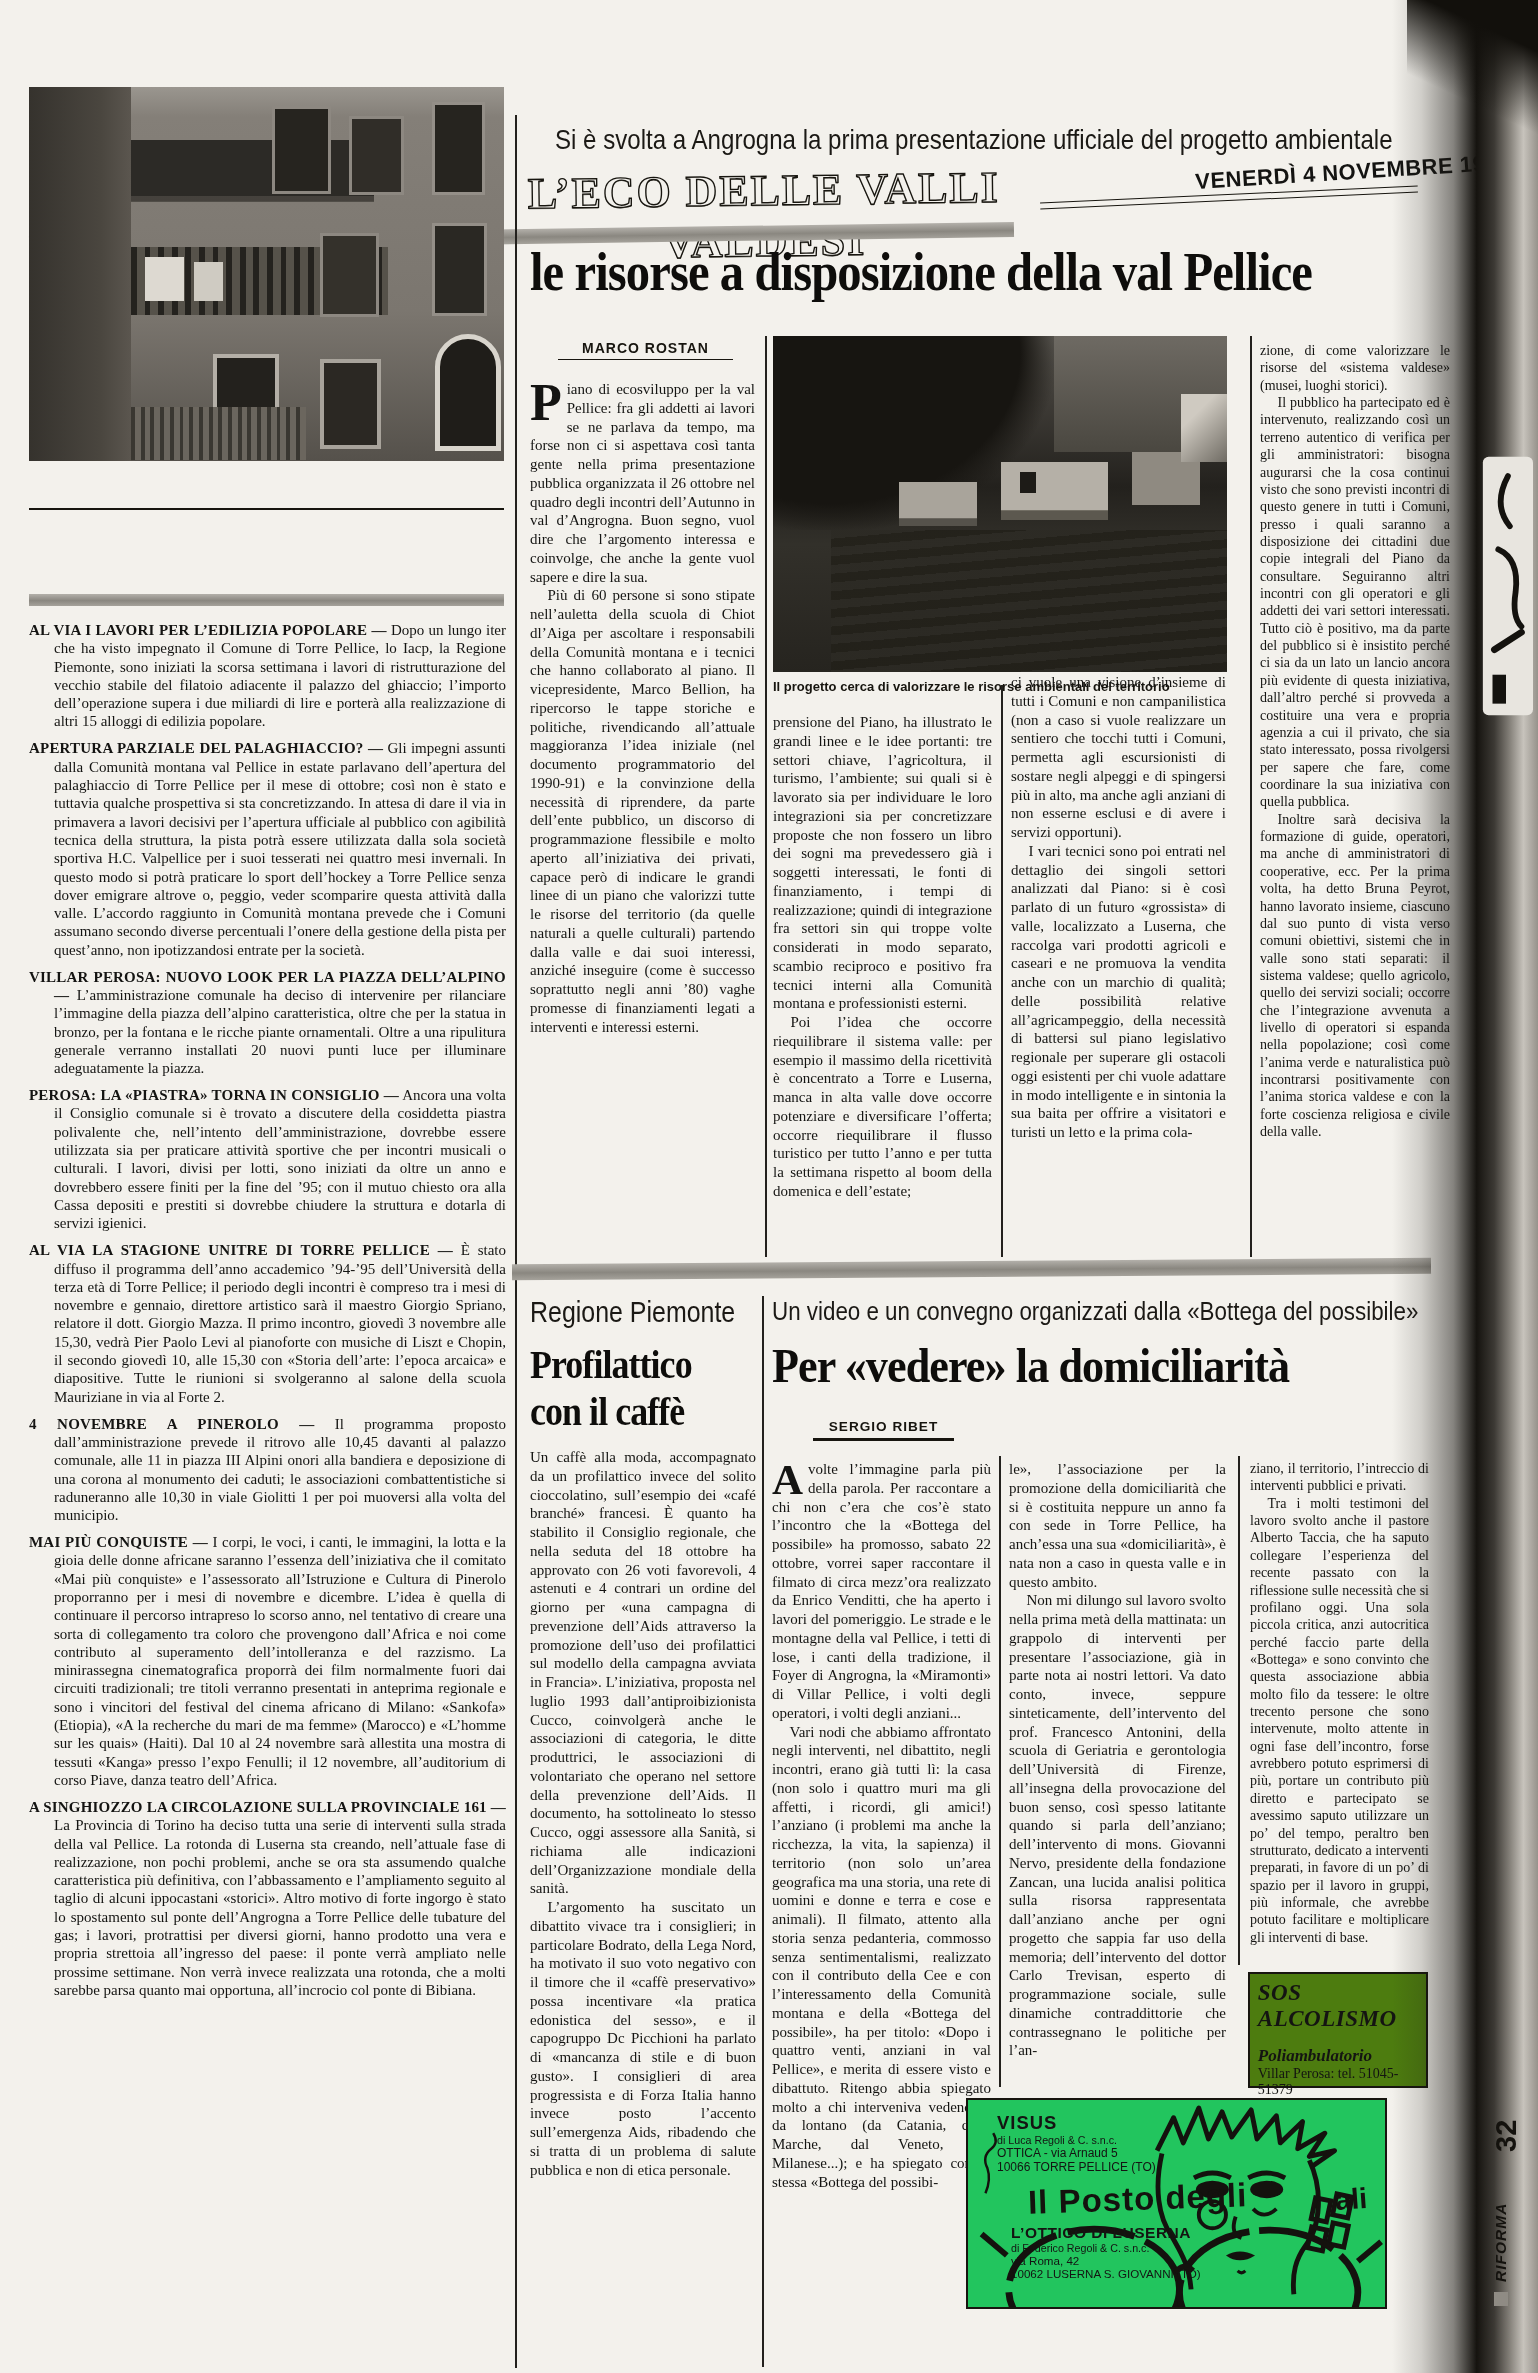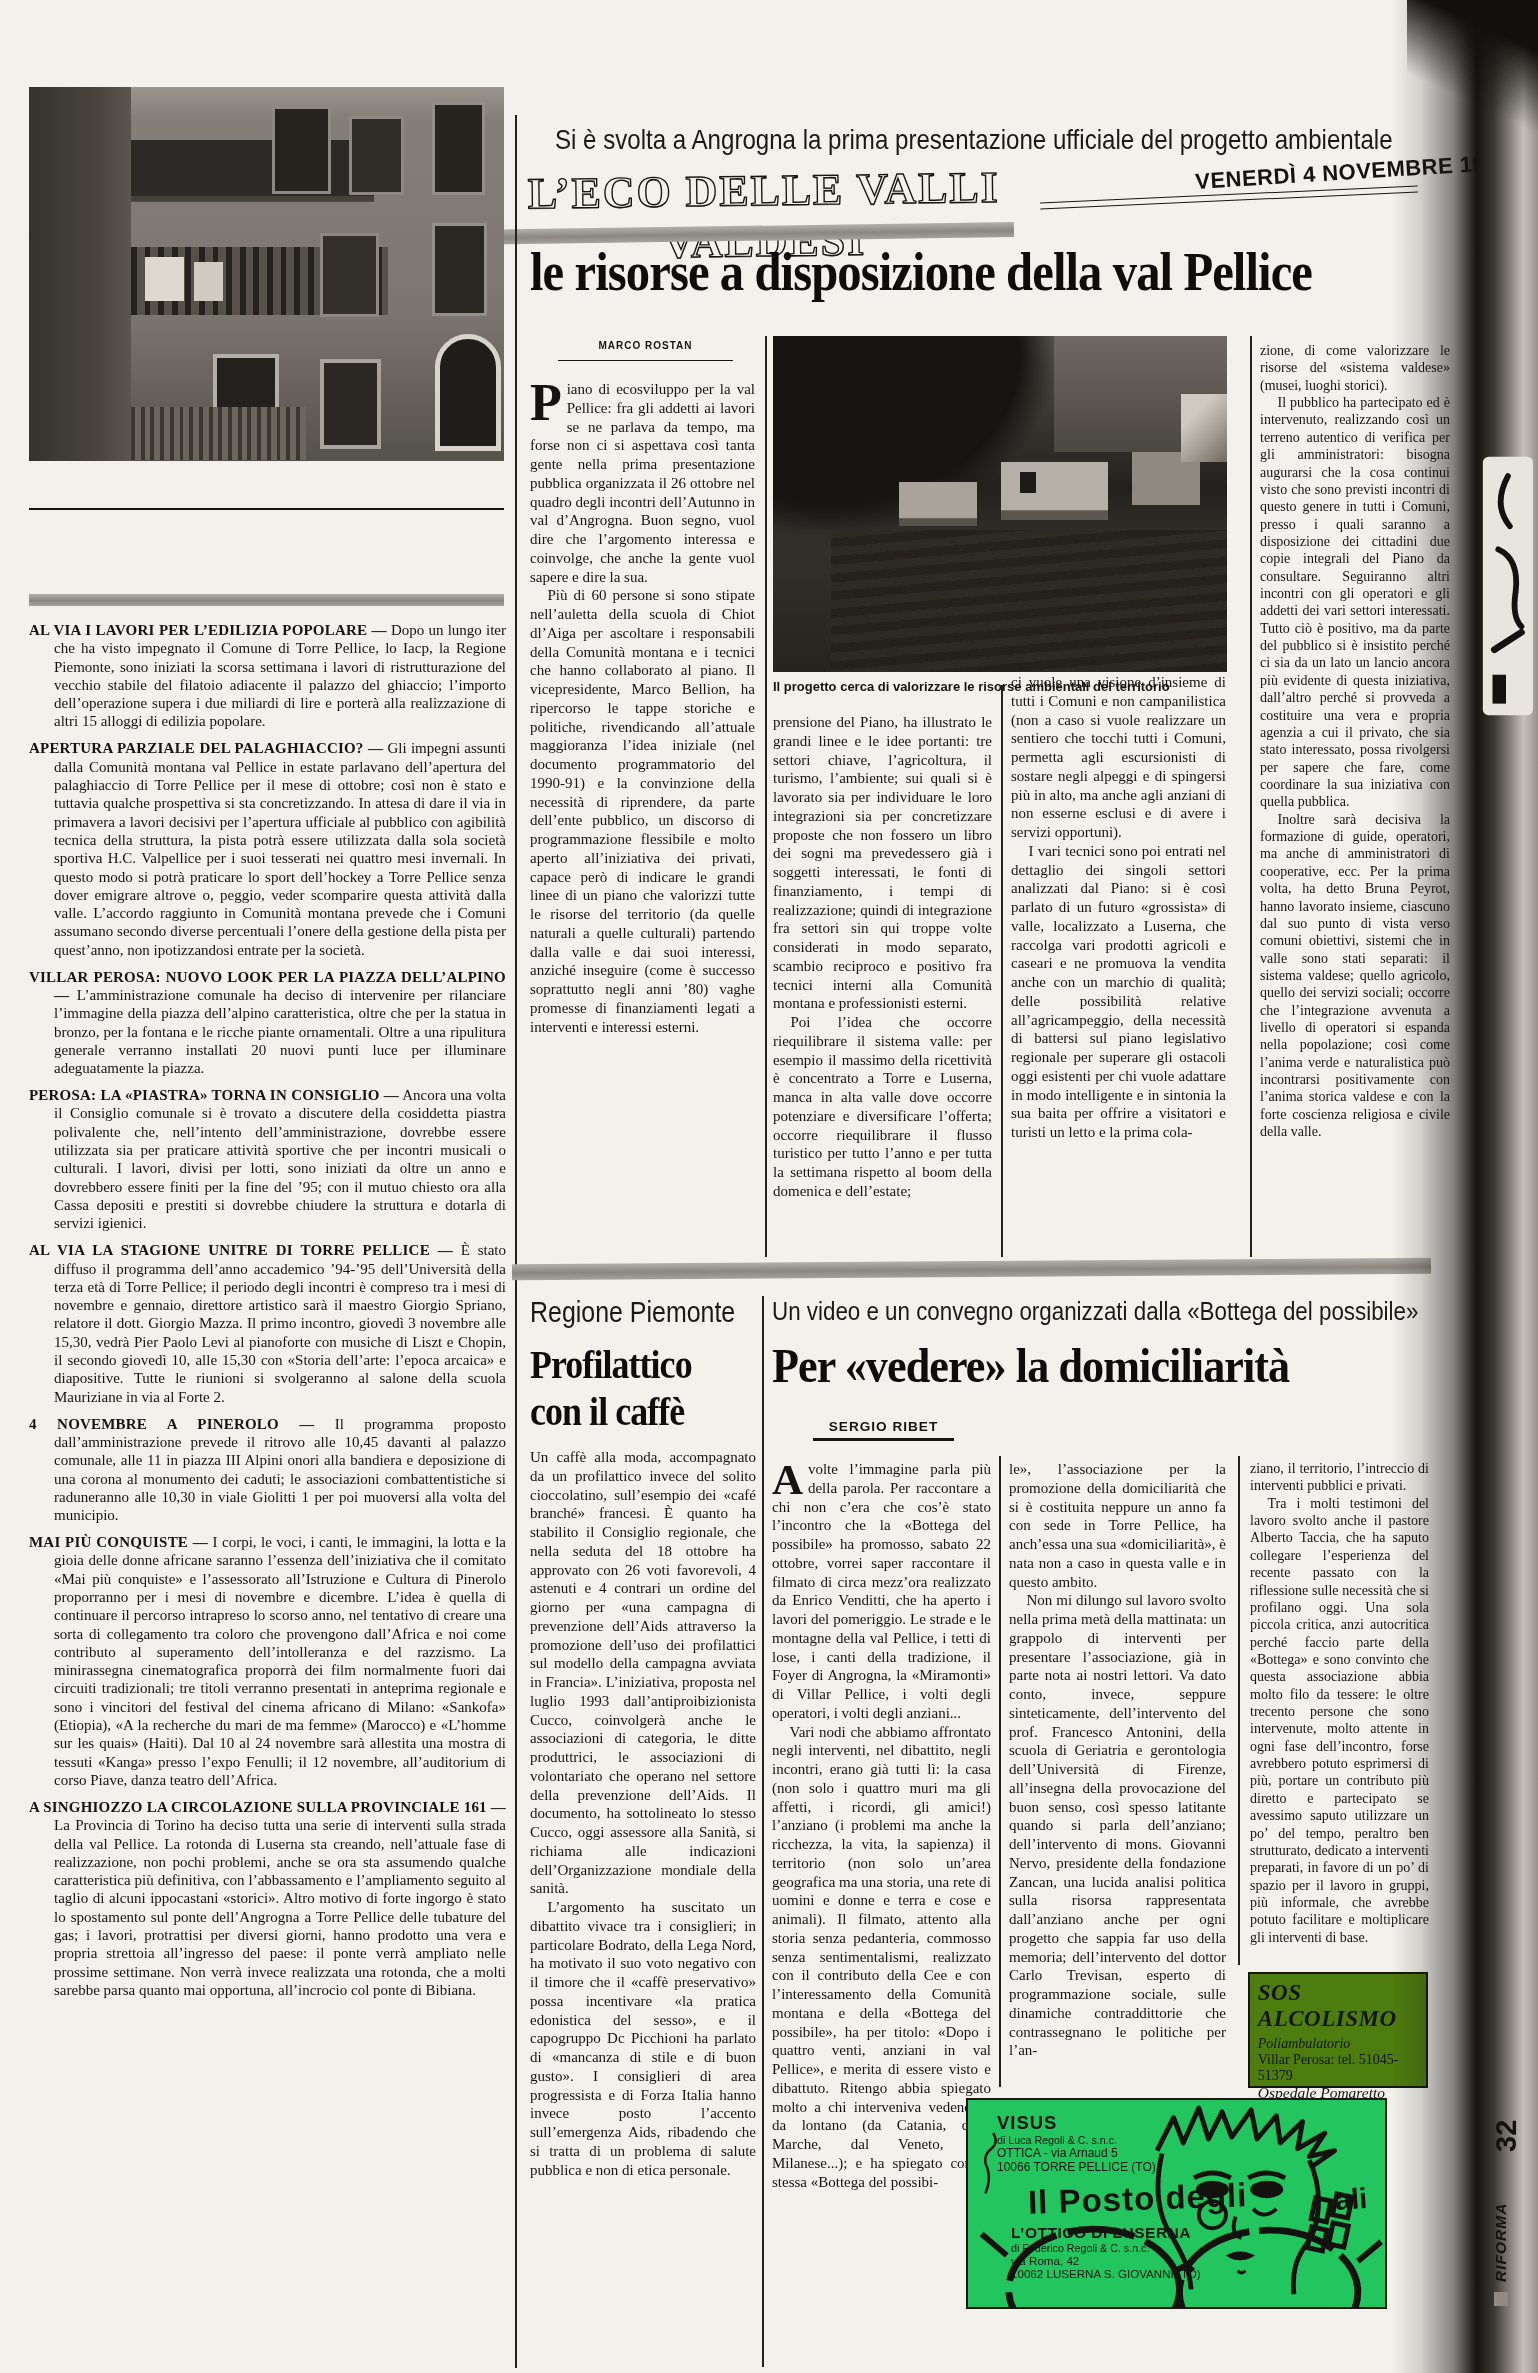--- a/index.html
+++ b/index.html
@@ -76,21 +76,21 @@
 
   <div class="abs vrule" style="left:515px;top:115px;height:2253px;"></div>
 
   <div class="abs" style="left:534px;top:124px;margin-left:21px;">
     <span class="kicker cond" style="font-size:28px;">Si è svolta a Angrogna la prima presentazione ufficiale del progetto ambientale</span>
   </div>
   <div class="abs" style="left:530px;top:241px;">
     <span class="headline cond" style="font-size:54px;transform:scaleX(.9);">le risorse a disposizione della val Pellice</span>
   </div>
 
-  <div class="abs byline" style="left:558px;top:340px;width:175px;font-size:10px;border-bottom:1.9px solid #17150f;padding-bottom:9px;">MARCO ROSTAN</div>
+  <div class="abs byline" style="left:558px;top:340px;width:175px;font-size:14px;border-bottom:1.9px solid #17150f;padding-bottom:3px;">MARCO ROSTAN</div>
 
   <div class="abs bodytxt" style="left:530px;top:380px;width:225px;height:876px;">
     <p><span class="dropcap">P</span><span>iano di ecosviluppo per la val Pellice: fra gli addetti ai lavori se ne parlava da tempo, ma forse non ci si aspettava così tanta gente nella prima presentazione pubblica organizzata il 26 ottobre nel quadro degli incontri dell’Autunno in val d’Angrogna. Buon segno, vuol dire che l’argomento interessa e coinvolge, che anche la gente vuol sapere e dire la sua.</span></p>
     <p>Più di 60 persone si sono stipate nell’auletta della scuola di Chiot dl’Aiga per ascoltare i responsabili della Comunità montana e i tecnici che hanno collaborato al piano. Il vicepresidente, Marco Bellion, ha ripercorso le tappe storiche e politiche, rivendicando all’attuale maggioranza l’idea iniziale (nel documento programmatorio del 1990-91) e la convinzione della necessità di riprendere, da parte dell’ente pubblico, un discorso di programmazione flessibile e molto aperto all’iniziativa dei privati, capace però di indicare le grandi linee di un piano che valorizzi tutte le risorse del territorio (da quelle naturali a quelle culturali) partendo dalla valle e dai suoi interessi, anziché inseguire (come è successo soprattutto negli anni ’80) vaghe promesse di finanziamenti legati a interventi e interessi esterni.</p>
   </div>
 
   <div class="abs vrule" style="left:765px;top:336px;height:921px;"></div>
 
   <div class="abs photo-ph" style="left:773px;top:336px;width:454px;height:336px;background:linear-gradient(180deg,#5a5751 0%,#403d38 18%,#23211d 45%,#32302a 62%,#26241f 100%);">
     <div class="abs" style="left:-39px;top:-58px;width:320px;height:252px;background:radial-gradient(ellipse at 30% 30%,#171511 60%,rgba(23,21,17,0) 72%);"></div>
@@ -151,21 +151,21 @@
     <p>Non mi dilungo sul lavoro svolto nella prima metà della mattinata: un grappolo di interventi per presentare l’associazione, già in parte nota ai nostri lettori. Va dato conto, invece, seppure sinteticamente, dell’intervento del prof. Francesco Antonini, della scuola di Geriatria e gerontologia dell’Università di Firenze, all’insegna della provocazione del buon senso, così spesso latitante quando si parla dell’anziano; dell’intervento di mons. Giovanni Nervo, presidente della fondazione Zancan, una lucida analisi politica sulla risorsa rappresentata dall’anziano anche per ogni progetto che sappia far uso della memoria; dell’intervento del dottor Carlo Trevisan, esperto di programmazione sociale, sulle dinamiche contraddittorie che contrassegnano le politiche per l’an-</p>
   </div>
   <div class="abs vrule" style="left:1238px;top:1456px;height:509px;"></div>
   <div class="abs bodytxt" style="left:1250px;top:1460px;width:179px;height:503px;font-size:14px;line-height:1.24;">
     <p>ziano, il territorio, l’intreccio di interventi pubblici e privati.</p>
     <p>Tra i molti testimoni del lavoro svolto anche il pastore Alberto Taccia, che ha saputo collegare l’esperienza del recente passato con la riflessione sulle necessità che si profilano oggi. Una sola piccola critica, anzi autocritica perché faccio parte della «Bottega» e sono convinto che questa associazione abbia molto filo da tessere: le oltre trecento persone che sono intervenute, molto attente in ogni fase dell’incontro, forse avrebbero potuto esprimersi di più, portare un contributo più diretto e partecipato se avessimo saputo utilizzare un po’ del tempo, peraltro ben strutturato, dedicato a interventi preparati, in favore di un po’ di spazio per il lavoro in gruppi, più informale, che avrebbe potuto facilitare e moltiplicare gli interventi di base.</p>
   </div>
 
   <div class="abs" style="left:1248px;top:1972px;width:180px;height:116px;border:2.9px solid #17150f;background:#4d7c0f;padding:5.8px 7.8px;box-sizing:border-box;">
     <div class="ital" style="font-size:23px;font-weight:700;letter-spacing:0.5px;">SOS ALCOLISMO</div>
-    <div class="ital" style="font-size:14px;margin-top:4px;">Poliambulatorio</div>
+    <div class="ital" style="font-size:17px;margin-top:14px;font-weight:bold;">Poliambulatorio</div>
     <div style="font-size:14px;">Villar Perosa: tel. 51045-51379</div>
     <div class="ital" style="font-size:15.5px;">Ospedale Pomaretto</div>
     <div style="font-size:14px;">Tel: 82352-249 – day ospital</div>
   </div>
 
   <div class="abs" style="left:966px;top:2098px;width:417px;height:207px;border:2.9px solid #17150f;background:#22c55e;overflow:hidden;">
     <svg width="417" height="207" viewBox="0 0 430 213" style="position:absolute;left:0;top:0;">
 
       <path d="M195 52 L212 18 L222 44 L238 8 L248 40 L262 12 L272 38 L292 10 L298 40 L318 16 L322 44 L345 22 L340 50 L368 34 L352 58 L378 52 L355 68" fill="none" stroke="#14120e" stroke-width="5" stroke-linejoin="round"></path>
 

